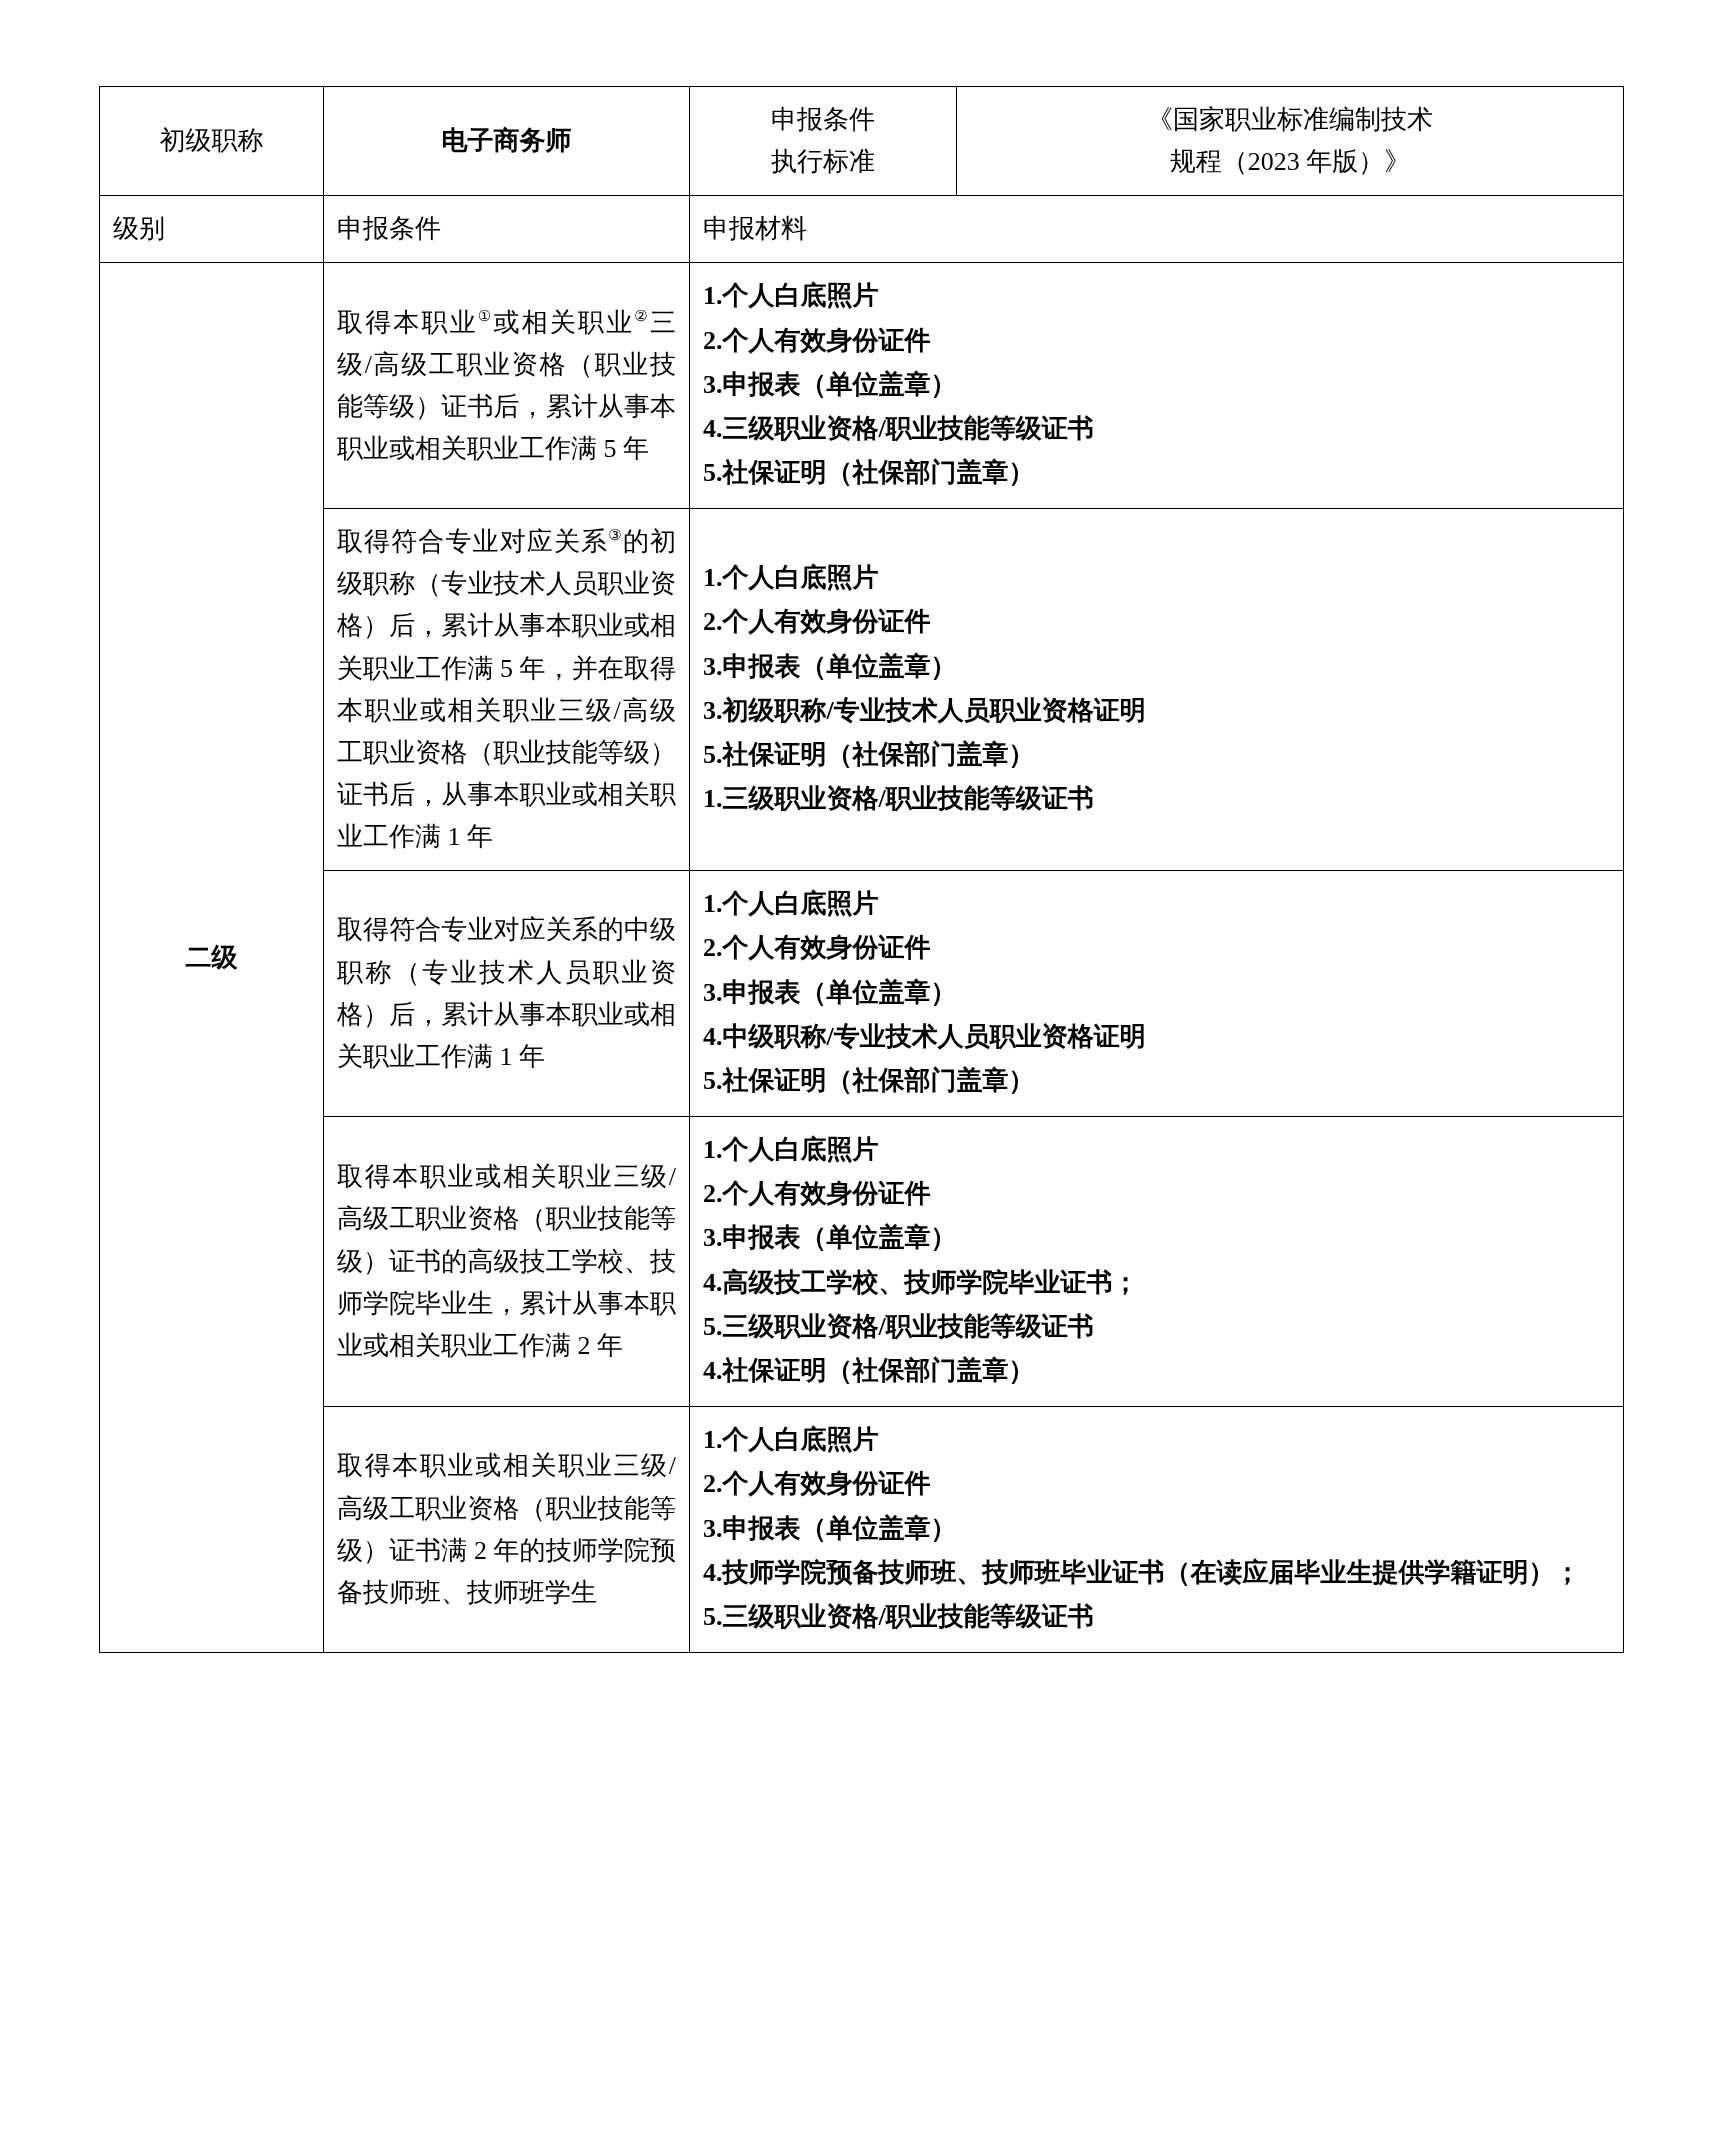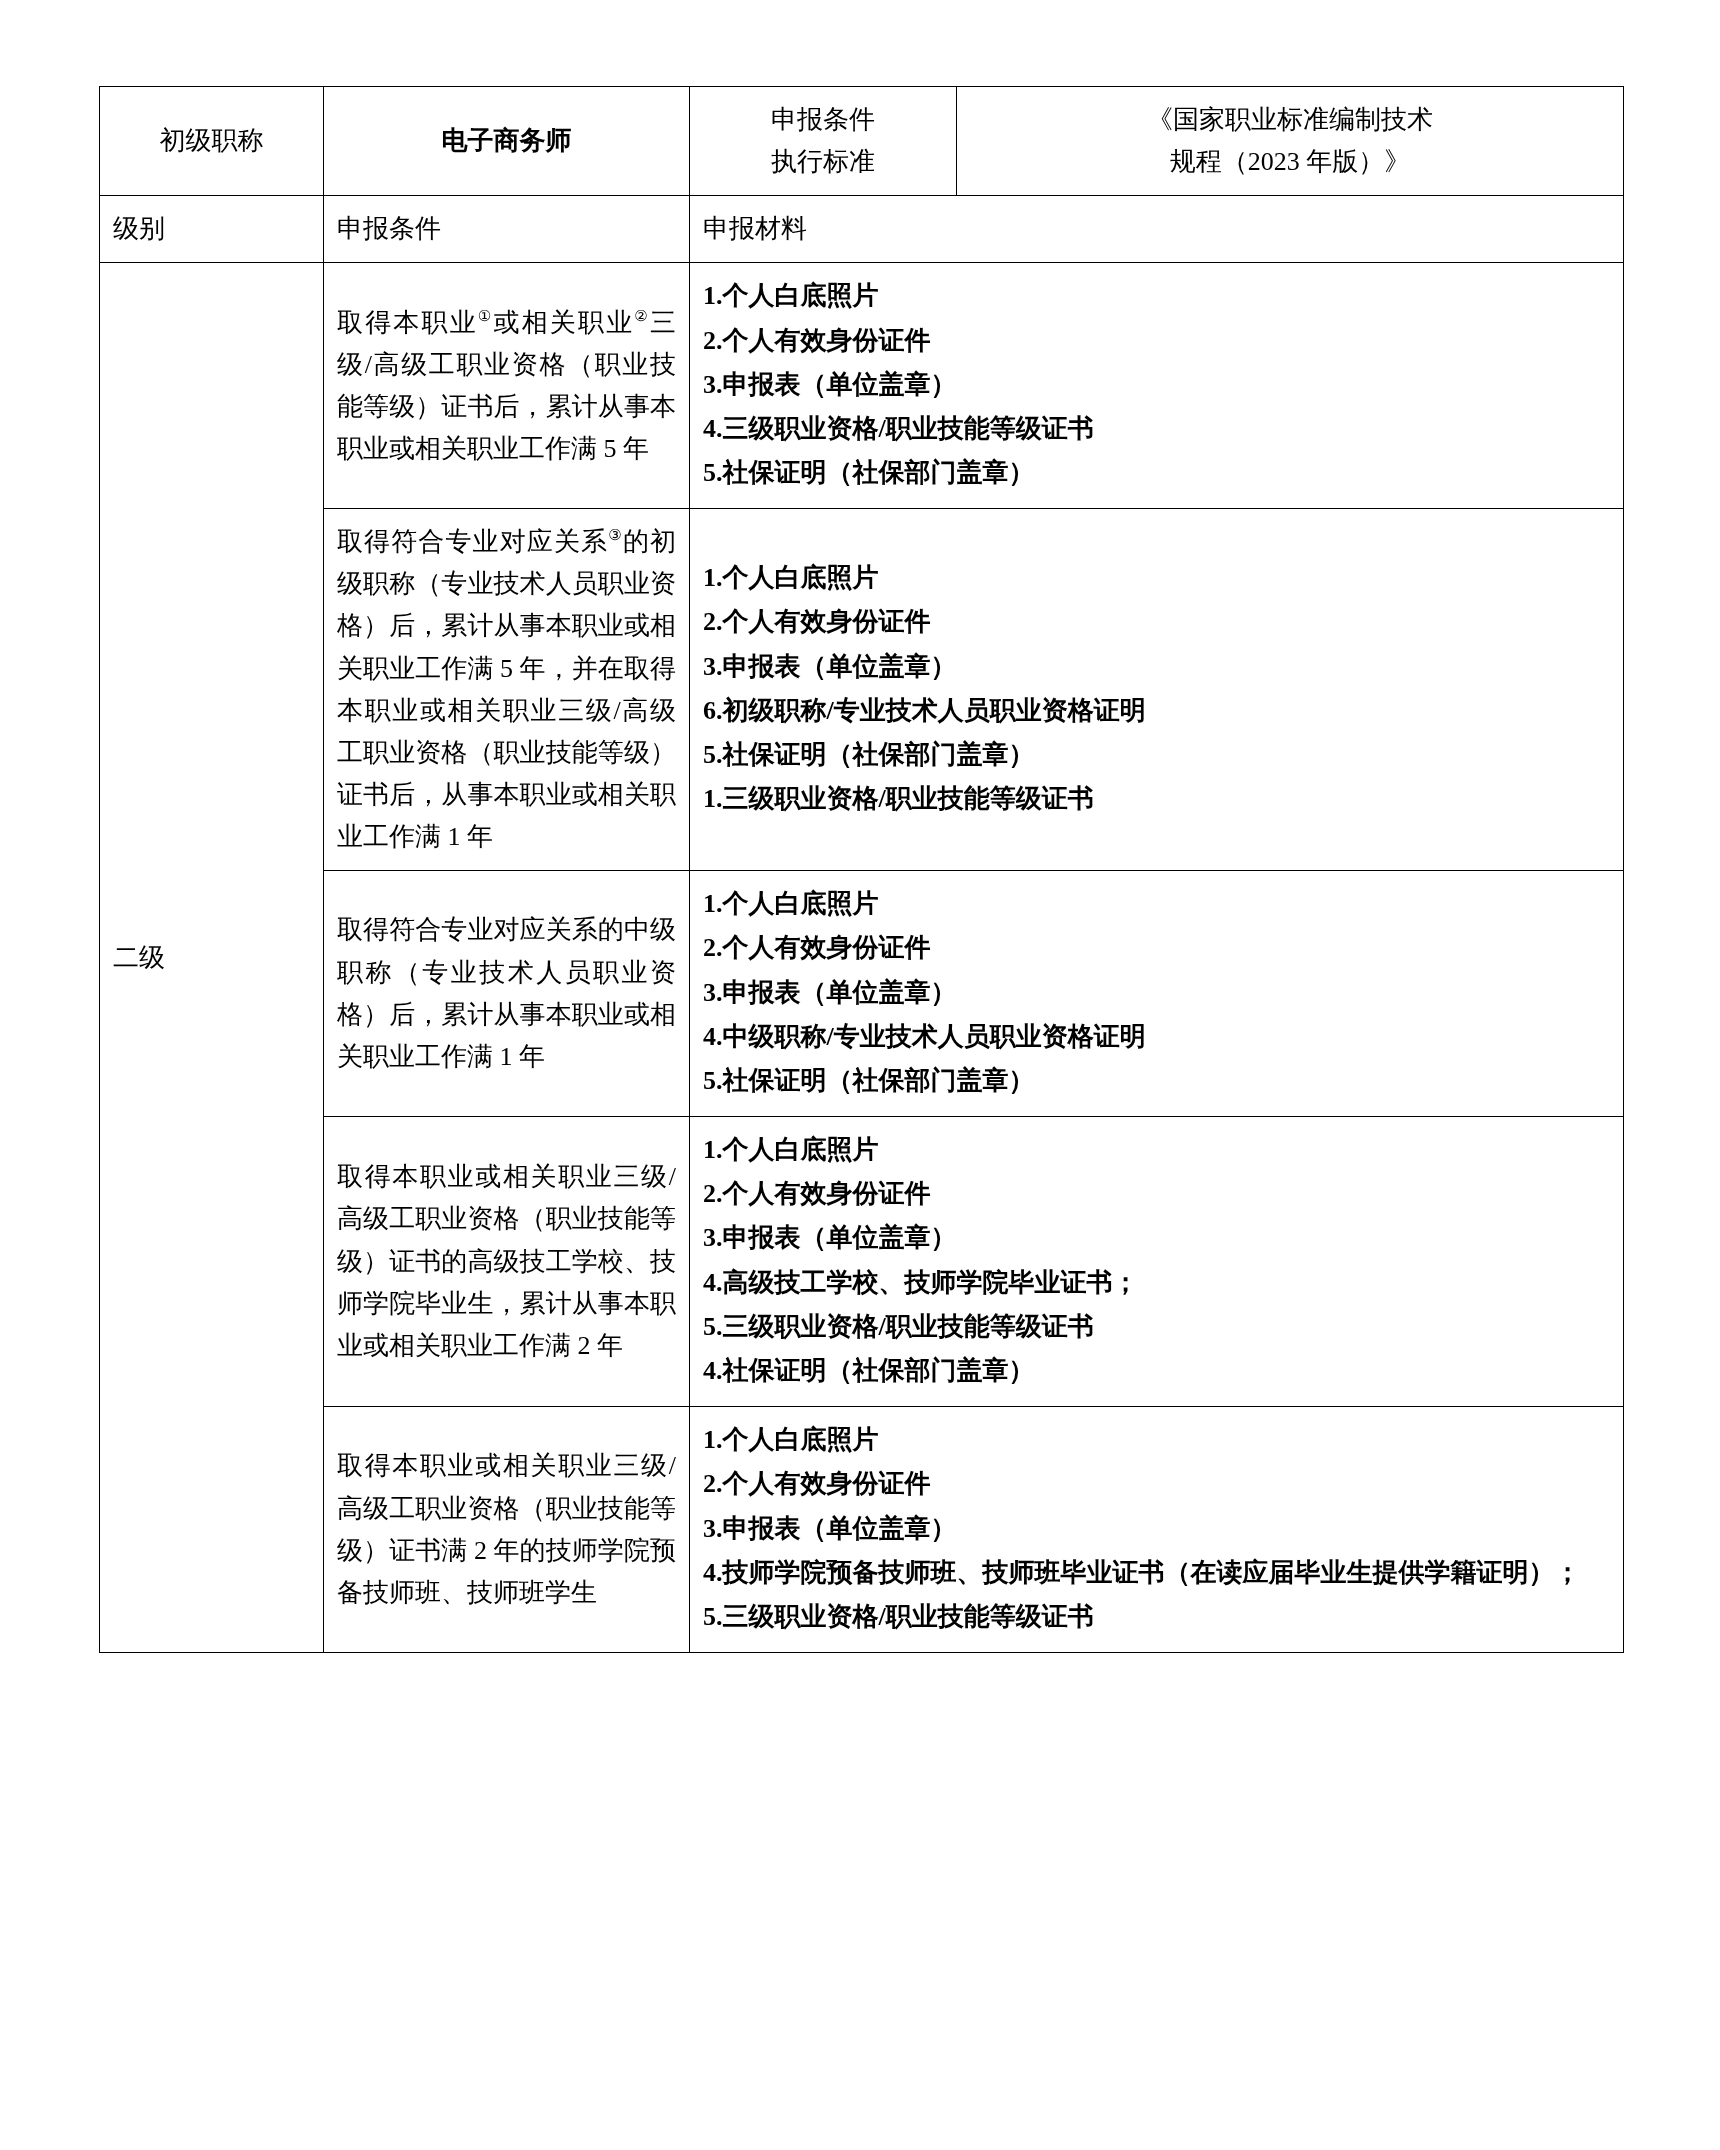--- a/index.html
+++ b/index.html
@@ -60,22 +60,23 @@
   .mat-list {
     margin: 0;
     padding: 0;
     list-style: none;
   }
   .mat-list li {
     margin: 0 0 2.6px 0;
     line-height: 1.6;
   }
   .level-cell {
-    text-align: left;
+    text-align: center;
     font-size: 27px;
+    font-weight: bold;
   }
   sup {
     font-size: 0.58em;
     vertical-align: super;
     line-height: 0;
   }
   .hdr-row td { padding: 11.2px 13px; }
   .sec-hdr td { text-align: left; }
 </style>
 </head>
@@ -125,21 +126,21 @@
         </td>
       </tr>
 
       <tr>
         <td class="cell-cond"><span>取得符合专业对应关系<sup>③</sup>的初级职称（专业技术人员职业资格）后，累计从事本职业或相关职业工作满 5 年，并在取得本职业或相关职业三级/高级工职业资格（职业技能等级）证书后，从事本职业或相关职业工作满 1 年</span></td>
         <td class="cell-mat" colspan="2">
           <ul class="mat-list">
             <li>1.个人白底照片</li>
             <li>2.个人有效身份证件</li>
             <li>3.申报表（单位盖章）</li>
-            <li>6.初级职称/专业技术人员职业资格证明</li>
+            <li>3.初级职称/专业技术人员职业资格证明</li>
             <li>5.社保证明（社保部门盖章）</li>
             <li>1.三级职业资格/职业技能等级证书</li>
           </ul>
         </td>
       </tr>
 
       <tr>
         <td class="cell-cond"><span>取得符合专业对应关系的中级职称（专业技术人员职业资格）后，累计从事本职业或相关职业工作满 1 年</span></td>
         <td class="cell-mat" colspan="2">
           <ul class="mat-list">

